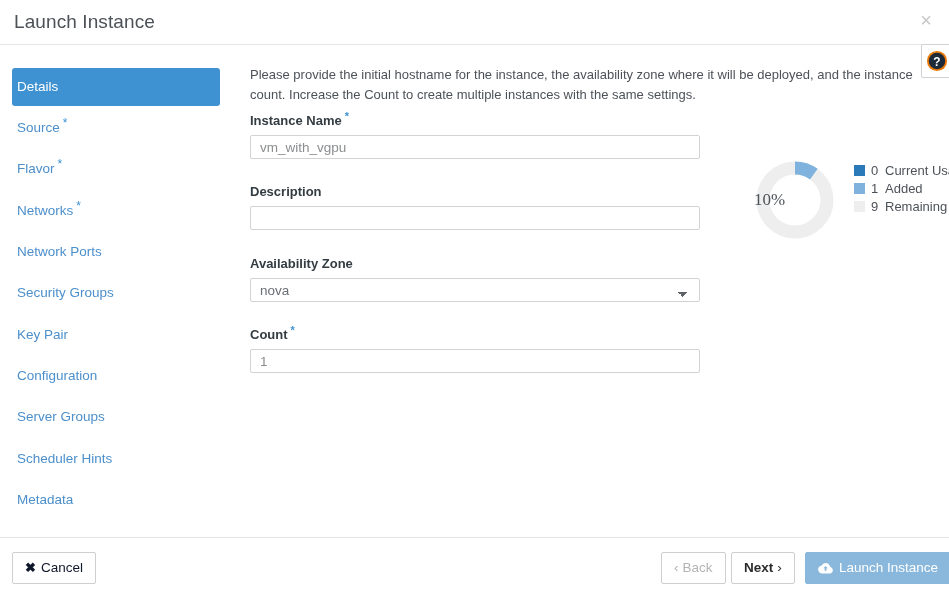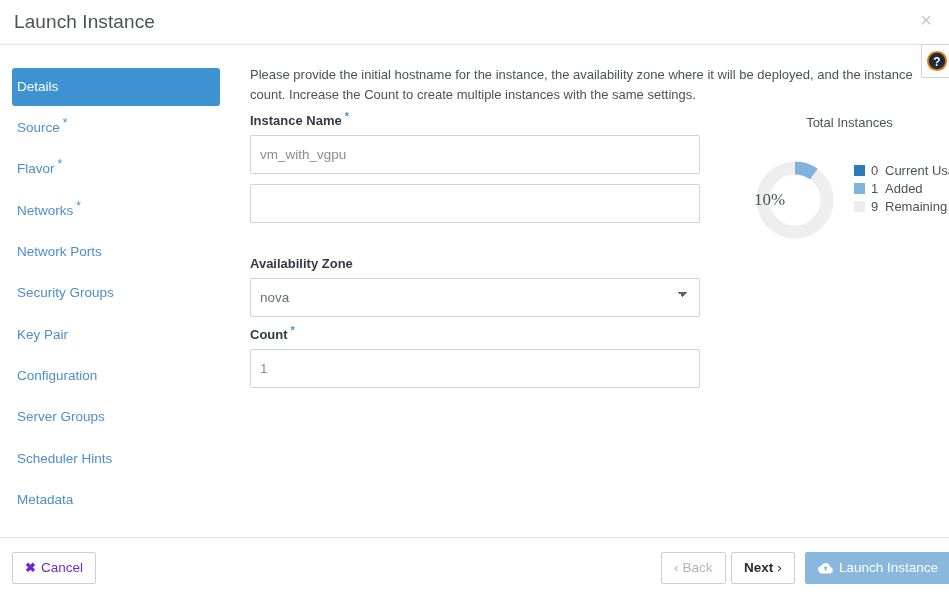--- a/index.html
+++ b/index.html
@@ -153,21 +153,21 @@
     color: #3f92d2;
     font-size: 11px;
     vertical-align: super;
     margin-left: 3px;
     line-height: 0;
   }
   .form-input,
   .form-select {
     display: block;
     width: 450px;
-    height: 39px;
+    height: 24px;
     box-sizing: border-box;
     padding: 4px 9px;
     font-size: 13.5px;
     font-family: "Liberation Sans", sans-serif;
     color: #8b8d8f;
     background: #ffffff;
     border: 1px solid #d3d3d3;
     border-radius: 2px;
     outline: none;
   }
@@ -265,21 +265,21 @@
     height: 32px;
     box-sizing: border-box;
     font-family: "Liberation Sans", sans-serif;
     font-size: 13.5px;
     border-radius: 2px;
     cursor: pointer;
     padding: 0 12px;
     white-space: nowrap;
     background: #ffffff;
     border: 1px solid #cfcfcf;
-    color: #6d28d9;
+    color: #0f172a;
     line-height: 30px;
   }
   .btn-cancel {
     left: 12px;
     top: 14px;
     font-weight: normal;
   }
   .btn-cancel .x-glyph {
     font-weight: bold;
     font-size: 13px;
@@ -385,41 +385,41 @@
     <div class="form-col">
 
       <div class="fg-name">
         <label class="field-label">
           <span>Instance Name</span><span class="req-star">*</span>
         </label>
         <input class="form-input" type="text" value="vm_with_vgpu" style="">
       </div>
 
       <div class="fg-desc">
+        <label class="field-label">Description</label>
         <input class="form-input" type="text" value="" style="">
       </div>
 
       <div class="fg-az">
         <label class="field-label">Availability Zone</label>
         <select class="form-select">
           <option>nova</option>
         </select>
       </div>
 
       <div class="fg-count">
         <label class="field-label">
           <span>Count</span><span class="req-star">*</span>
         </label>
         <input class="form-input" type="text" value="1" style="">
       </div>
     </div>
 
     <div class="chart-col">
       <div class="chart-title">
-        <div>Total Instances</div>
       </div>
 
       <div class="donut-wrap">
         <svg width="82" height="82" viewBox="0 0 82 82">
 
           <circle cx="41" cy="41" r="32" fill="none" stroke="#eeeeee" stroke-width="13"></circle>
 
           <circle cx="41" cy="41" r="32" fill="none" stroke="#7fb3dd" stroke-width="13" stroke-dasharray="20.1 180.96" transform="rotate(-90 41 41)"></circle>
         </svg>
         <div class="donut-pct">10%</div>

